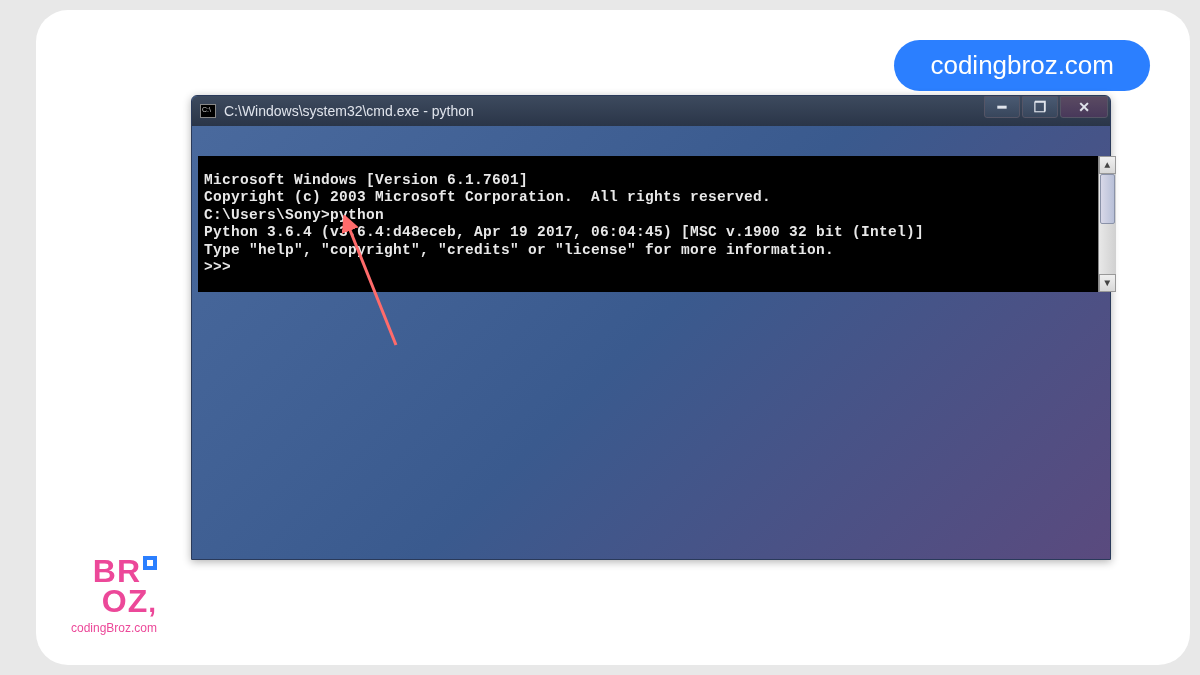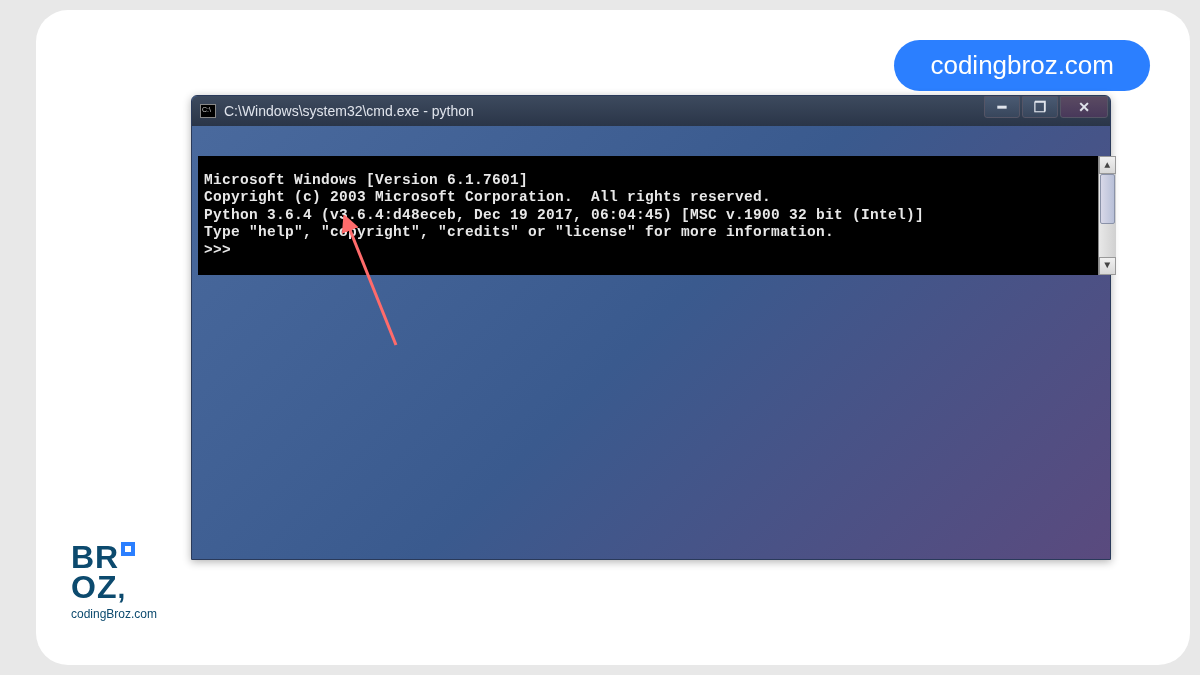--- a/index.html
+++ b/index.html
@@ -178,24 +178,25 @@
     
     .arrow-annotation {
       position: absolute;
       top: 205px;
       left: 300px;
       pointer-events: none;
     }
     
     .logo {
       position: absolute;
-      bottom: 44px;
+      bottom: 30px;
       left: 35px;
-      color: #0c4a6e;
+      color: #ec4899;
       font-family: Arial, sans-serif;
+      text-align: right;
     }
     
     .logo-main {
       font-size: 32px;
       font-weight: 900;
       letter-spacing: 1px;
       line-height: 0.95;
     }
     
     .logo-main .sq {
@@ -235,21 +236,22 @@
         <div class="win-btn">━</div>
         <div class="win-btn">❐</div>
         <div class="win-btn close">✕</div>
       </div>
     </div>
 
     <div class="console">
       <div class="console-line">Microsoft Windows [Version 6.1.7601]</div>
       <div class="console-line">Copyright (c) 2003 Microsoft Corporation.  All rights reserved.</div>
       <div class="console-line"></div>
-      <div class="console-line">Python 3.6.4 (v3.6.4:d48eceb, Dec 19 2017, 06:04:45) [MSC v.1900 32 bit (Intel)]</div>
+      <div class="console-line">C:\Users\Sony&gt;python</div>
+      <div class="console-line">Python 3.6.4 (v3.6.4:d48eceb, Apr 19 2017, 06:04:45) [MSC v.1900 32 bit (Intel)]</div>
       <div class="console-line">Type "help", "copyright", "credits" or "license" for more information.</div>
       <div class="console-line">&gt;&gt;&gt;</div>
 
       <div class="scrollbar">
         <div class="scroll-arrow">▲</div>
         <div class="scroll-thumb"></div>
         <div class="scroll-arrow bottom">▼</div>
       </div>
     </div>
 

